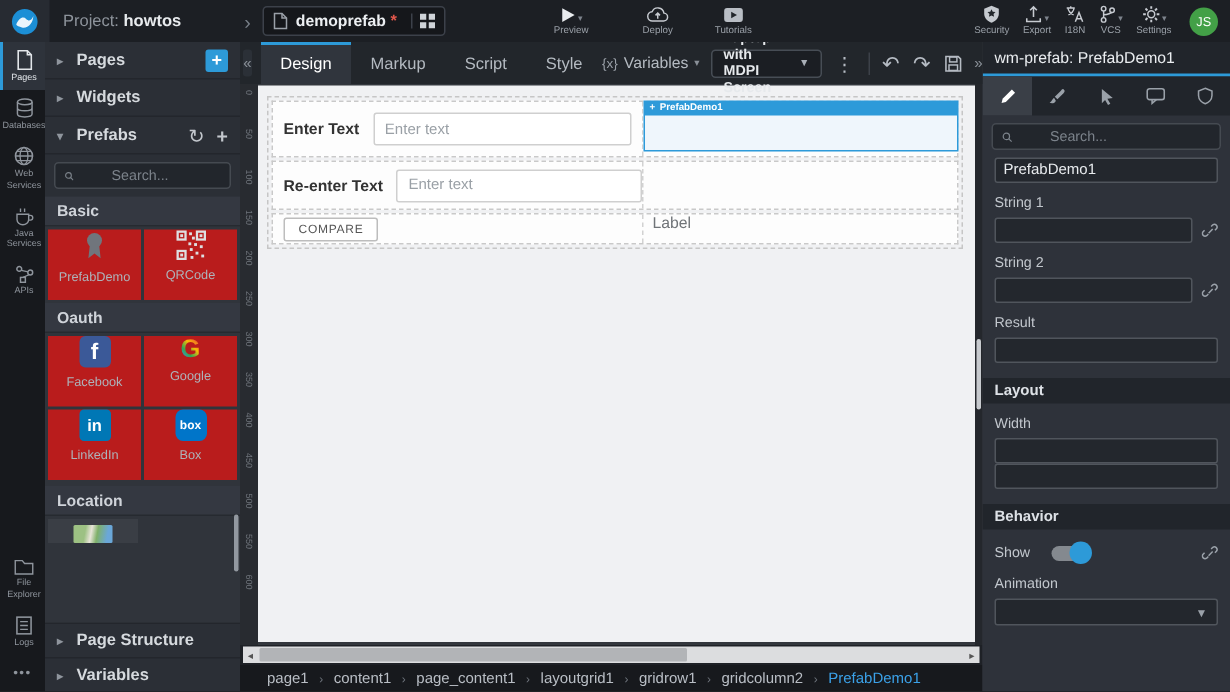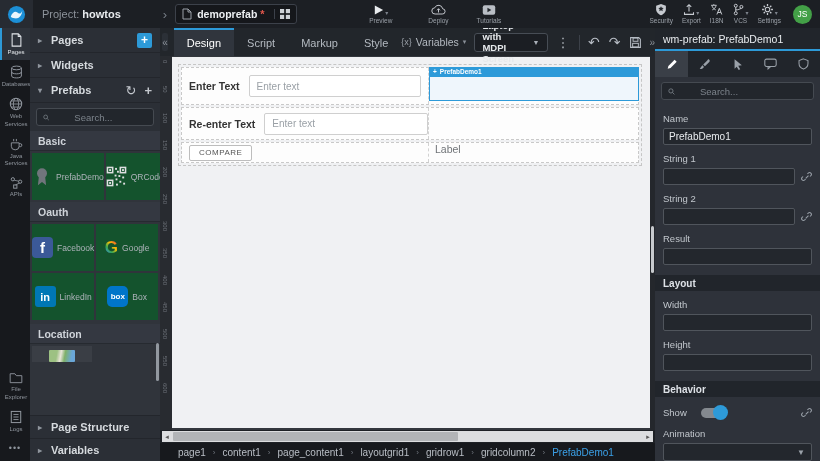--- a/index.html
+++ b/index.html
@@ -35,21 +35,21 @@
   .acc .arr{color:#8f959d;font-size:8px;width:7px}
   .plus-btn{margin-left:auto;width:15px;height:15px;background:#2d9ad8;color:#fff;border-radius:2px;font-size:12px;font-weight:bold;display:flex;align-items:center;justify-content:center}
   .acc-tools{margin-left:auto;display:flex;gap:8px;color:#c3c7cd;font-size:13px;font-weight:normal}
   .searchwrap{padding:5px 6px;flex:none}
   .searchbox{height:18px;background:#22262c;border:1px solid #454a51;border-radius:3px;display:flex;align-items:center;gap:23px;padding:0 6px}
   .searchbox input{background:transparent;border:0;outline:0;color:#aeb4bb;font-size:9.5px;width:100%;font-family:"Liberation Sans",sans-serif}
   .searchbox input::placeholder{color:#7c838b}
   .plist{flex:1;overflow:hidden;position:relative;background:#30343b}
   .ghead{height:20px;background:#343841;display:flex;align-items:center;padding:0 8px;font-weight:bold;color:#cfd3d9;font-size:10.5px;border-bottom:1px solid #262a30}
   .tiles{display:grid;grid-template-columns:1fr 1fr;gap:2px;padding:2px}
-  .tile{background:#14532d;height:47px;display:flex;align-items:center;justify-content:center;gap:4px;color:#aeb3ba;font-size:8.5px;cursor:pointer}
+  .tile{background:#b91c1c;height:47px;display:flex;flex-direction:column;align-items:center;gap:4px;color:#aeb3ba;font-size:8.5px;cursor:pointer}
   .sq{width:21px;height:21px;border-radius:4px;display:flex;align-items:center;justify-content:center;color:#fff;font-weight:bold}
   .g-letter{font-size:17px;font-weight:bold;background:linear-gradient(45deg,#4285f4 10%,#34a853 35%,#fbbc05 60%,#ea4335 90%);-webkit-background-clip:text;background-clip:text;color:transparent;line-height:1}
   .ig{width:21px;height:21px;border-radius:5px;background:radial-gradient(circle at 30% 110%,#fdf497 0%,#fd5949 45%,#d6249f 60%,#285aeb 90%);position:relative}
   .ig i{position:absolute;left:5px;top:5px;width:9px;height:9px;border:1.5px solid #fff;border-radius:50%}
   .ig b{position:absolute;right:3px;top:2.5px;width:2px;height:2px;background:#fff;border-radius:50%}
   .maptile{background:#3a3e45;height:16px;margin:2px;width:60px;display:flex;align-items:flex-start;justify-content:center;overflow:hidden}
   .mapimg{width:26px;height:12px;background:linear-gradient(100deg,#9dc183 30%,#e8e4d8 45%,#7fb069 60%,#6aa7d8 85%);border-radius:1px;margin-top:4px}
   .explorer-scroll{position:absolute;right:1px;top:212px;width:3px;height:38px;background:#9298a0;border-radius:2px}
   .acc.bottom{border-top:1px solid #23262c;border-bottom:0;height:23px}
 
@@ -380,22 +380,22 @@
     <div class="acc bottom">
       <span class="arr">▸</span>
       <span>Variables</span>
     </div>
   </aside>
 
   <div class="toolbar">
     <span class="collapse">«</span>
     <div class="tabs">
       <span class="tab active">Design</span>
+      <span class="tab">Markup</span>
       <span class="tab">Script</span>
-      <span class="tab">Markup</span>
       <span class="tab">Style</span>
     </div>
     <div class="varbtn">
       <span class="varx">{x}</span>
       <span>Variables</span>
       <span style="font-size:7px;color:#8a9098">▾</span>
     </div>
     <div class="devsel">
       <span>Laptop with MDPI Screen</span>
       <span class="car">▼</span>
@@ -528,21 +528,20 @@
     <div class="searchwrap">
       <div class="searchbox">
         <svg width="9" height="9" viewBox="0 0 12 12">
             <circle cx="5" cy="5" r="3.6" fill="none" stroke="#7c838b" stroke-width="1.4"></circle>
             <path d="M7.8 7.8 L11 11" stroke="#7c838b" stroke-width="1.4"></path>
           </svg>
         <input placeholder="Search..." style="">
       </div>
     </div>
     <div class="ifields">
-      <label class="ilabel">Name</label>
       <input class="tinput" value="PrefabDemo1" style="">
       <label class="ilabel">String 1</label>
       <div class="bindrow">
         <input class="tinput" value="" style="">
         <span class="linkic">
             <svg width="11" height="11" viewBox="0 0 14 14">
               <path d="M6 9.5 L9.5 6 M8.2 3.8 l1.4-1.4 a2.3 2.3 0 0 1 3.2 3.2 L11.4 7 M5.8 10.2 l-1.4 1.4 a2.3 2.3 0 0 1 -3.2-3.2 L2.6 7" fill="none" stroke="currentColor" stroke-width="1.3"></path>
             </svg>
           </span>
       </div>
@@ -555,21 +554,20 @@
             </svg>
           </span>
       </div>
       <label class="ilabel">Result</label>
       <input class="tinput" value="" style="">
     </div>
     <div class="sect">Layout</div>
     <div class="ifields">
       <label class="ilabel">Width</label>
       <input class="tinput" value="" style="">
-      <label class="ilabel">Height</label>
       <input class="tinput" value="" style="">
     </div>
     <div class="sect">Behavior</div>
     <div class="showrow">
       <span class="ilabel">Show</span>
       <span class="tg"></span>
       <span class="linkic" style="margin-left:auto">
           <svg width="11" height="11" viewBox="0 0 14 14">
             <path d="M6 9.5 L9.5 6 M8.2 3.8 l1.4-1.4 a2.3 2.3 0 0 1 3.2 3.2 L11.4 7 M5.8 10.2 l-1.4 1.4 a2.3 2.3 0 0 1 -3.2-3.2 L2.6 7" fill="none" stroke="currentColor" stroke-width="1.3"></path>
           </svg>

